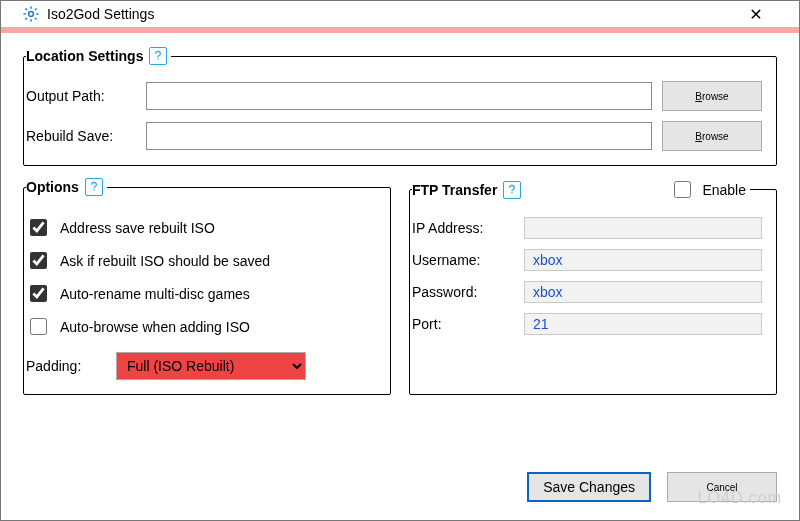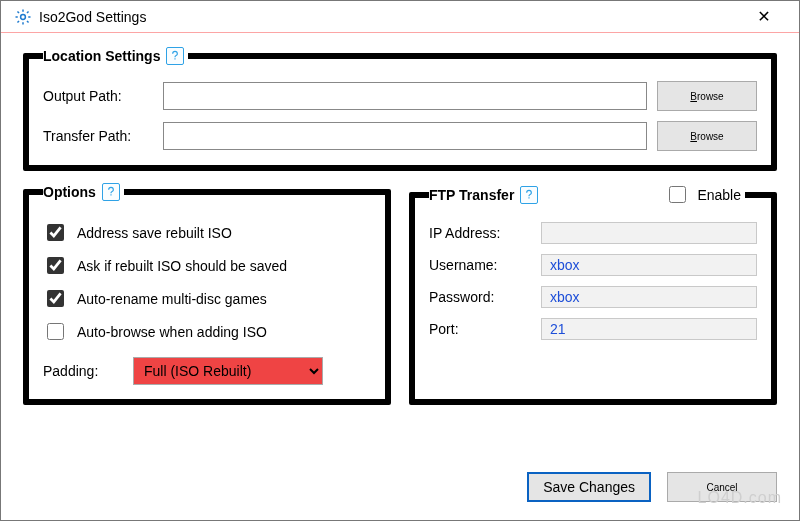--- a/index.html
+++ b/index.html
@@ -18,42 +18,42 @@
     height: 521px;
     border: 1px solid #777;
     background: #fff;
     display: flex;
     flex-direction: column;
   }
   .titlebar {
     height: 32px;
     display: flex;
     align-items: center;
-    padding: 0 12px;
-    border-bottom: 1px solid #fca5a5;
+    padding: 0 20px;
+    border-bottom: 6px solid #fca5a5;
   }
   .titlebar .app-icon { width: 20px; height: 20px; margin-right: 6px; display:flex; align-items:center; justify-content:center; }
   .titlebar .title { flex: 0 0 auto; font-size: 14px; }
   .titlebar .spacer { flex: 1 1 auto; }
   .titlebar .close {
     width: 46px; height: 100%;
     display:flex; align-items:center; justify-content:center;
     font-size: 16px; cursor: pointer;
   }
   .content {
     flex: 1 1 auto;
     padding: 14px 22px 10px 22px;
     display: flex;
     flex-direction: column;
     gap: 12px;
   }
   fieldset.group {
-    border: 6px solid #000000;
+    border: 1px solid #000000;
     border-radius: 2px;
-    padding: 10px 14px 14px 14px;
+    padding: 10px 14px 14px 2px;
     margin: 0;
   }
   fieldset.group > legend {
     font-weight: bold;
     font-size: 14px;
     padding: 0 4px 0 0;
     display: flex;
     align-items: center;
     gap: 6px;
   }
@@ -186,21 +186,21 @@
         </span>
       </legend>
 
       <div class="row">
         <span class="label">Output Path:</span>
         <input class="input-text" type="text" value="" style="">
         <button class="btn"><span class="u">B</span>rowse</button>
       </div>
 
       <div class="row">
-        <span class="label">Transfer Path:</span>
+        <span class="label">Rebuild Save:</span>
         <input class="input-text" type="text" value="" style="">
         <button class="btn"><span class="u">B</span>rowse</button>
       </div>
     </fieldset>
 
     <div class="cols">
 
       <fieldset class="group">
         <legend>
           <span>Options</span>

